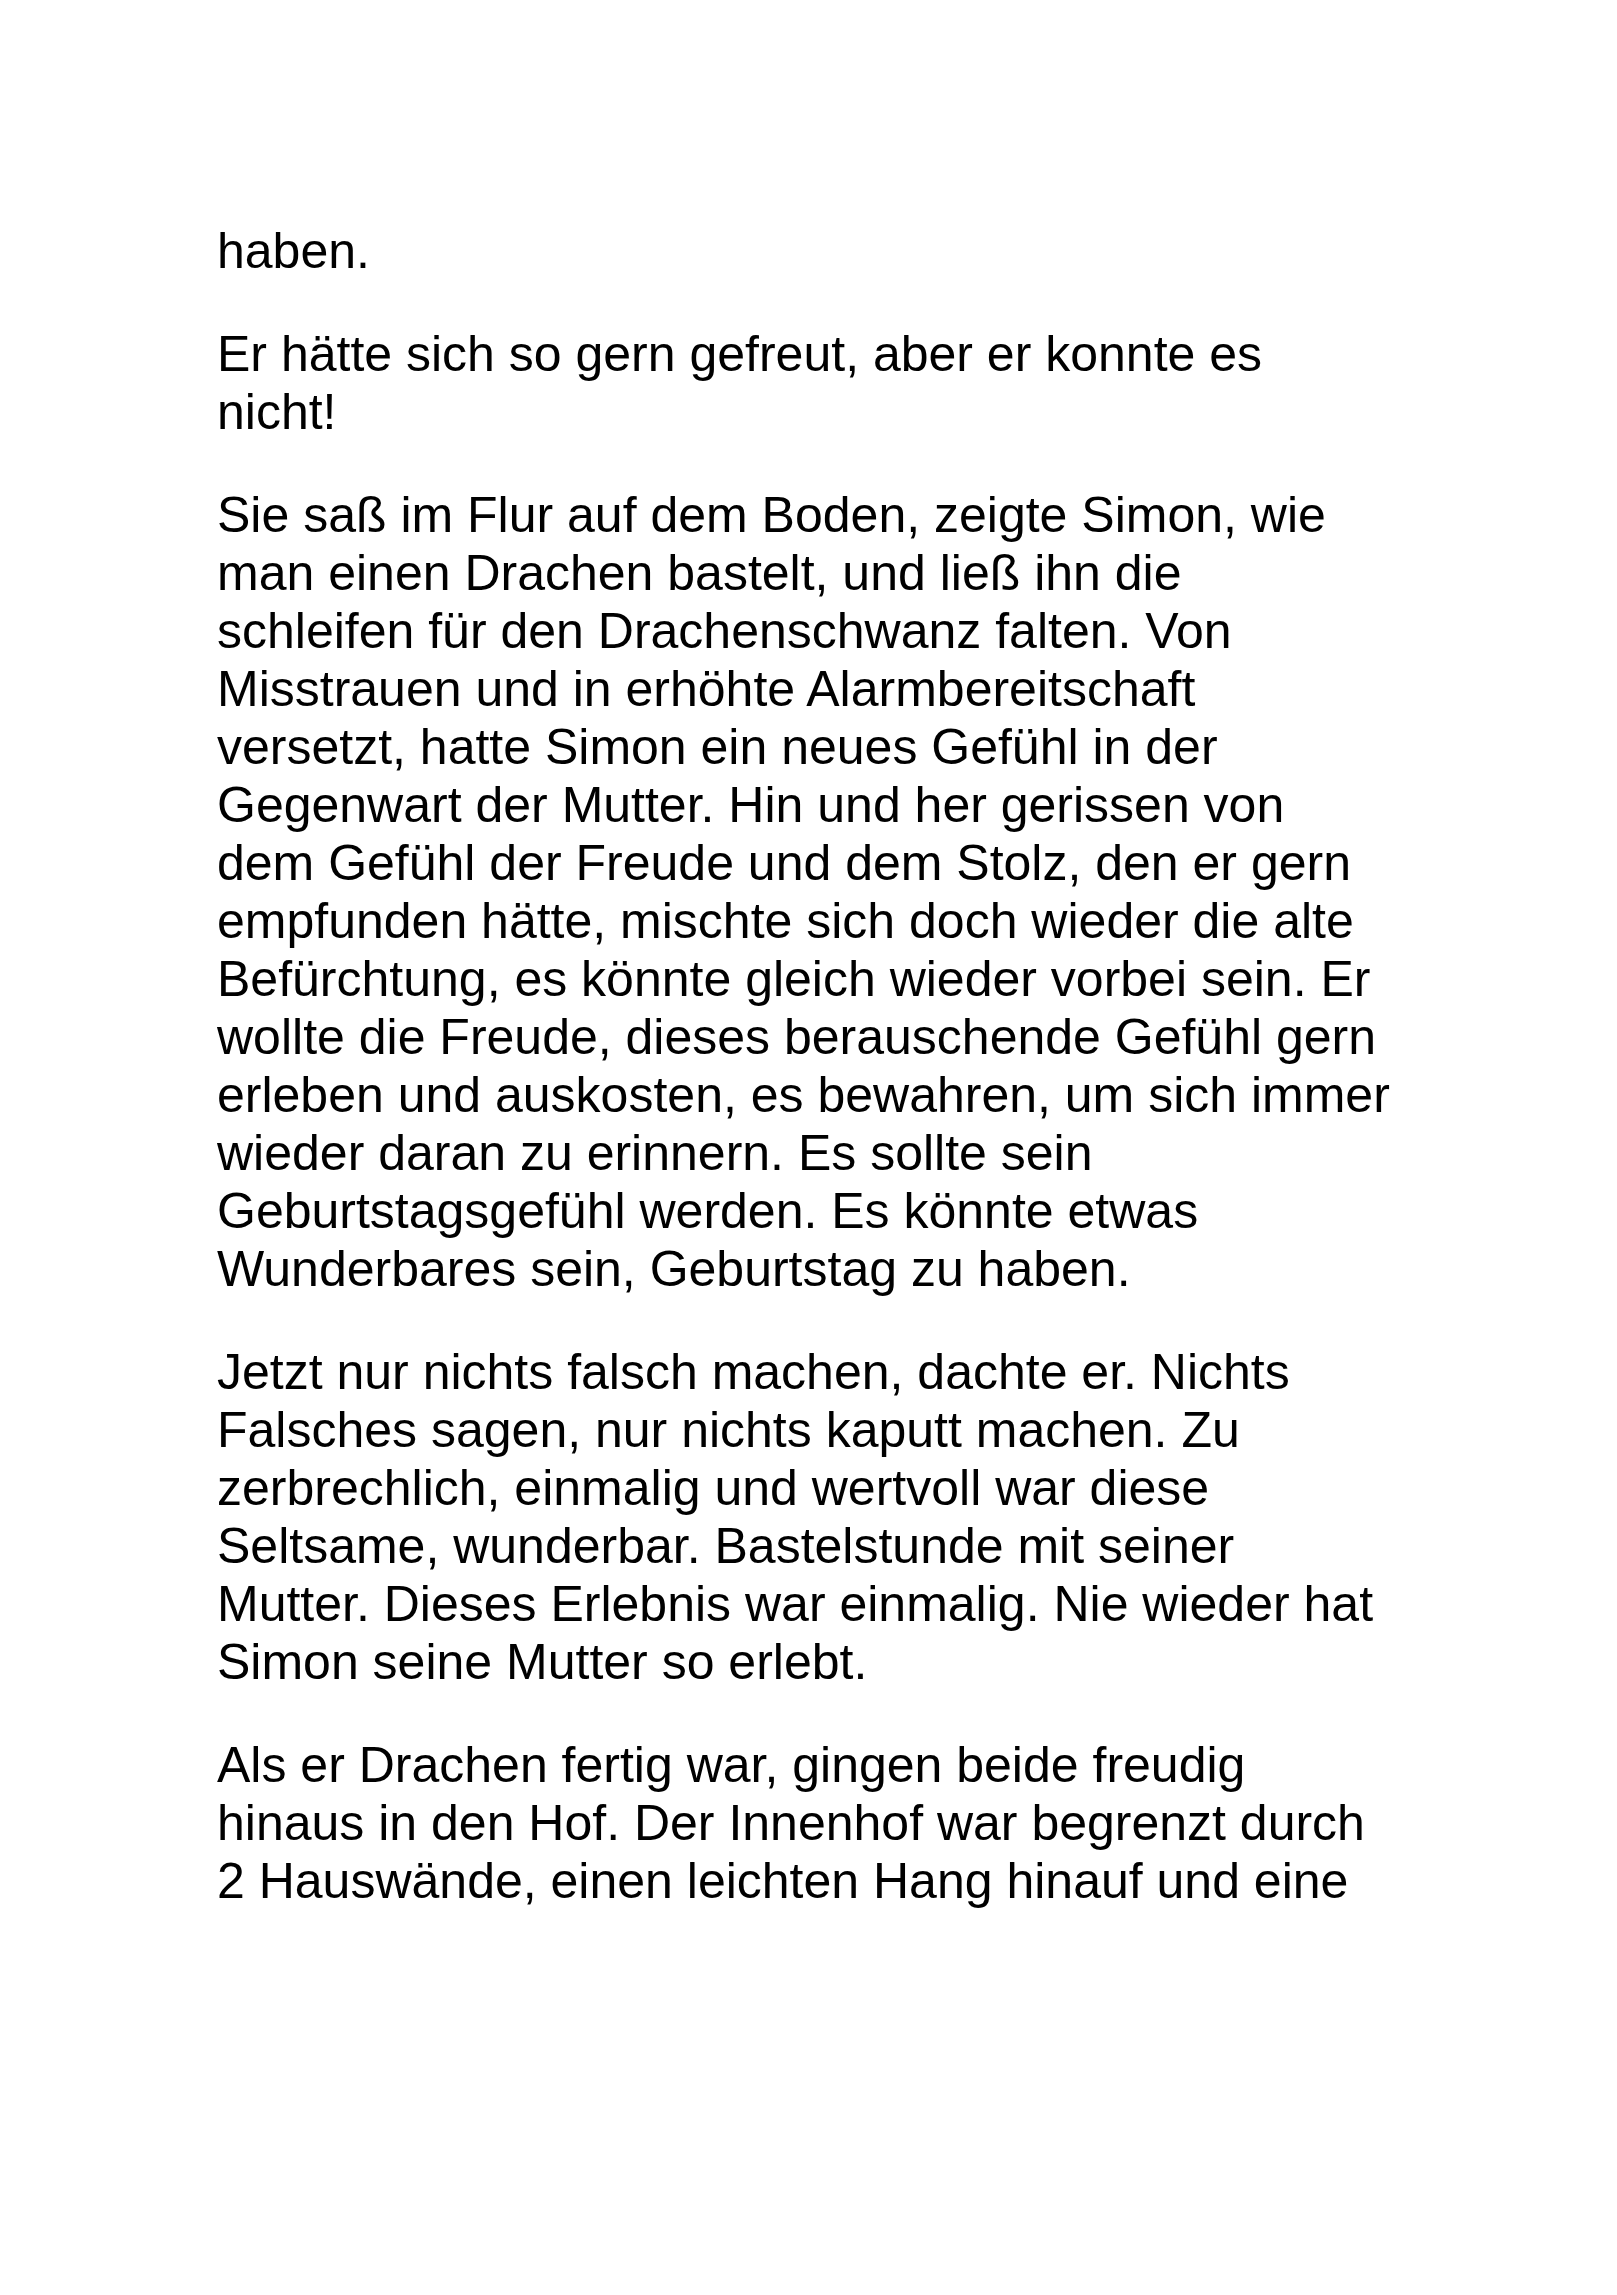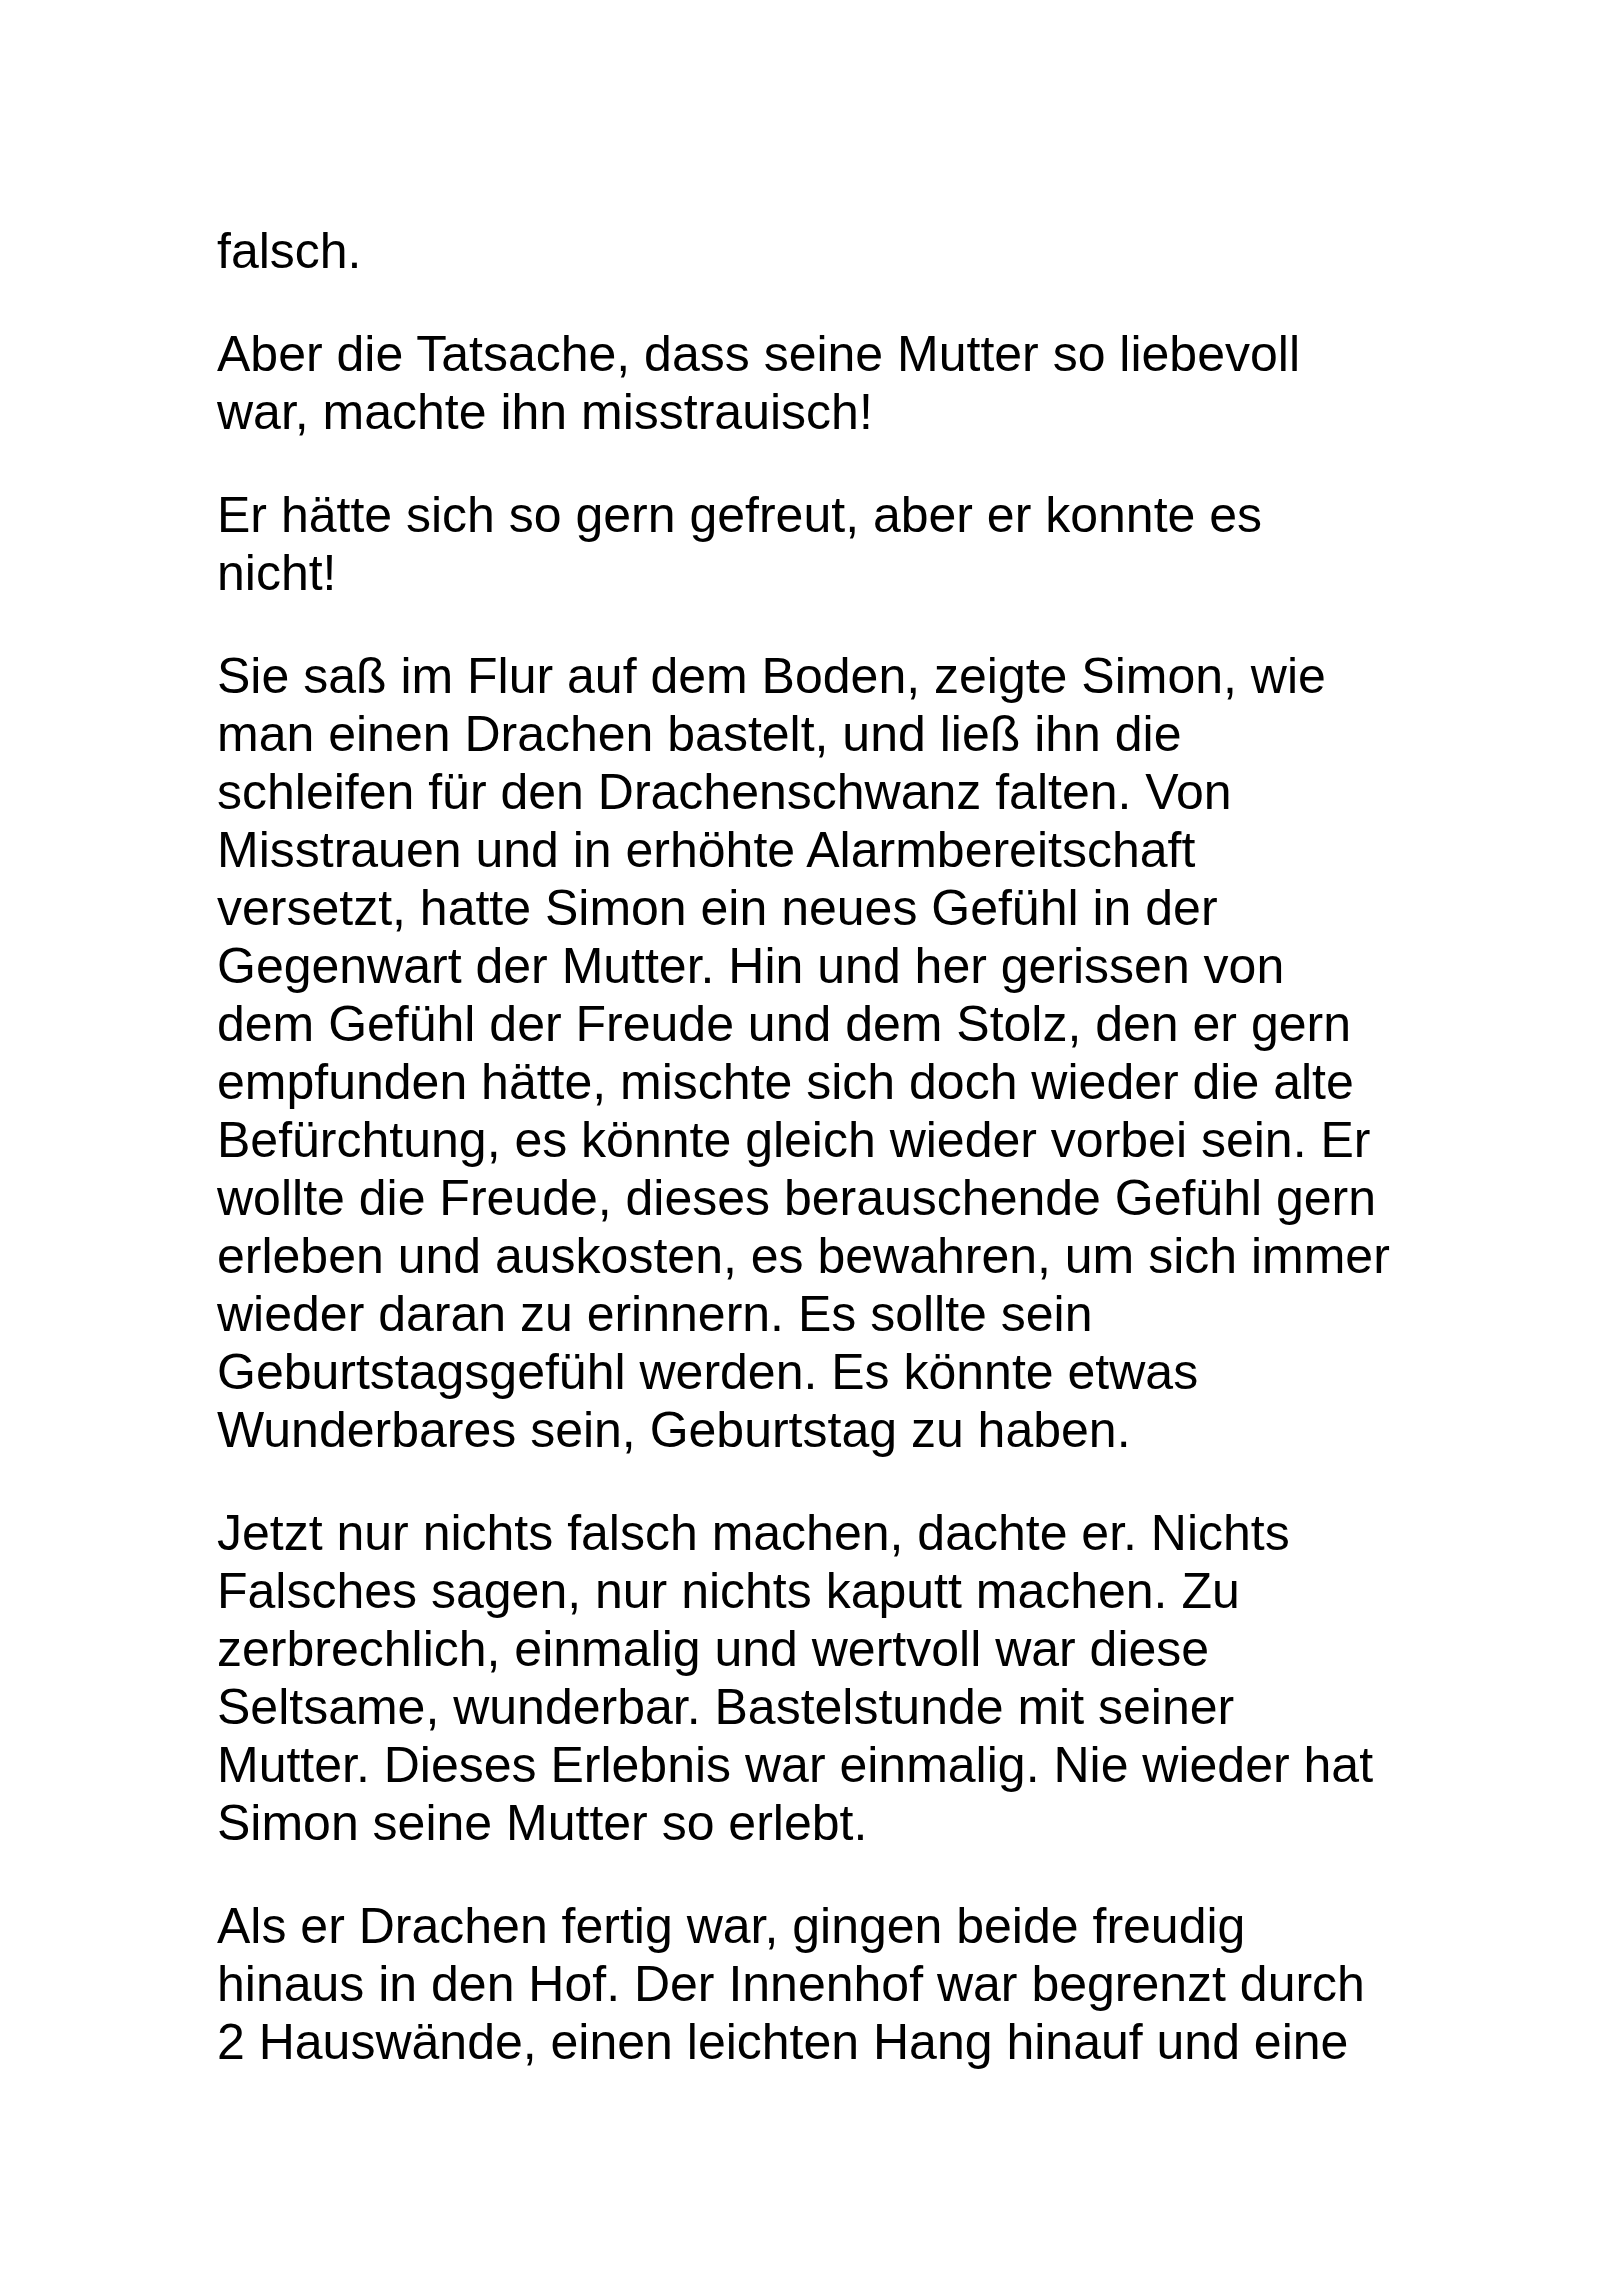--- a/index.html
+++ b/index.html
@@ -35,21 +35,20 @@
   }
   .content p:last-child {
     margin-bottom: 15px;
   }
 </style>
 </head>
 <body>
 
 <div class="page">
   <div class="content">
-    <p>falsch.</p>
-    <p>Aber die Tatsache, dass seine Mutter so liebevoll war, machte ihn misstrauisch!</p>
+    <p>haben.</p>
     <p>Er hätte sich so gern gefreut, aber er konnte es nicht!</p>
     <p>Sie saß im Flur auf dem Boden, zeigte Simon, wie man einen Drachen bastelt, und ließ ihn die schleifen für den Drachenschwanz falten. Von Misstrauen und in erhöhte Alarmbereitschaft versetzt, hatte Simon ein neues Gefühl in der Gegenwart der Mutter. Hin und her gerissen von dem Gefühl der Freude und dem Stolz, den er gern empfunden hätte, mischte sich doch wieder die alte Befürchtung, es könnte gleich wieder vorbei sein. Er wollte die Freude, dieses berauschende Gefühl gern erleben und auskosten, es bewahren, um sich immer wieder daran zu erinnern. Es sollte sein Geburtstagsgefühl werden. Es könnte etwas Wunderbares sein, Geburtstag zu haben.</p>
     <p>Jetzt nur nichts falsch machen, dachte er. Nichts Falsches sagen, nur nichts kaputt machen. Zu zerbrechlich, einmalig und wertvoll war diese Seltsame, wunderbar. Bastelstunde mit seiner Mutter. Dieses Erlebnis war einmalig. Nie wieder hat Simon seine Mutter so erlebt.</p>
     <p>Als er Drachen fertig war, gingen beide freudig hinaus in den Hof. Der Innenhof war begrenzt durch 2 Hauswände, einen leichten Hang hinauf und eine</p>
   </div>
 </div>
 
 
 </body></html>

